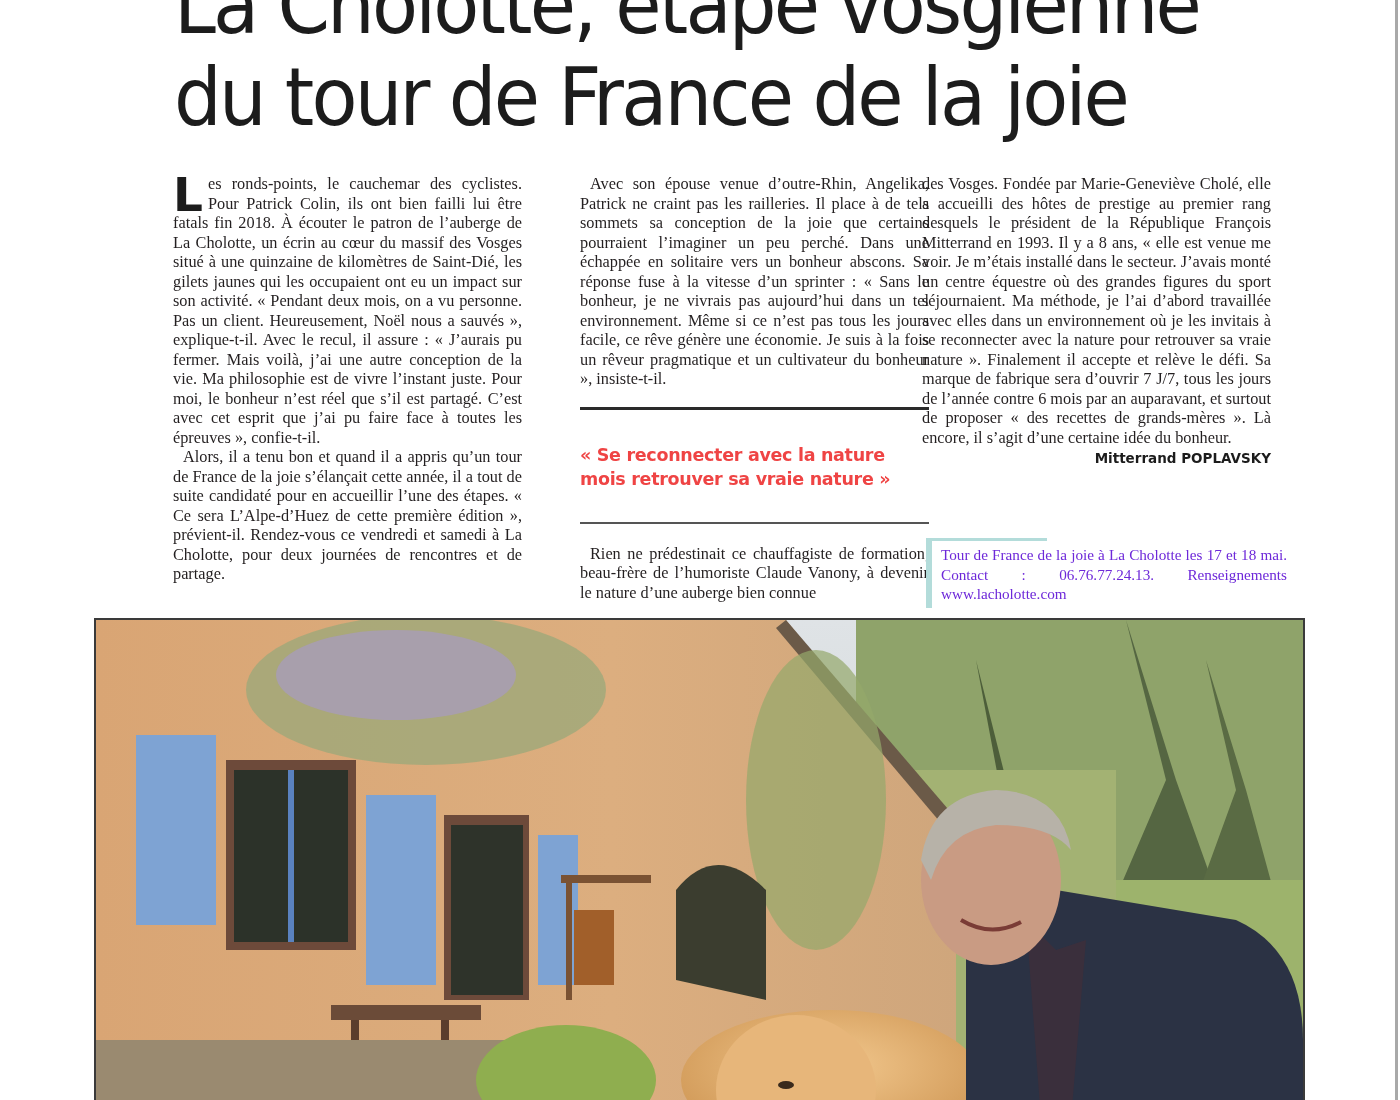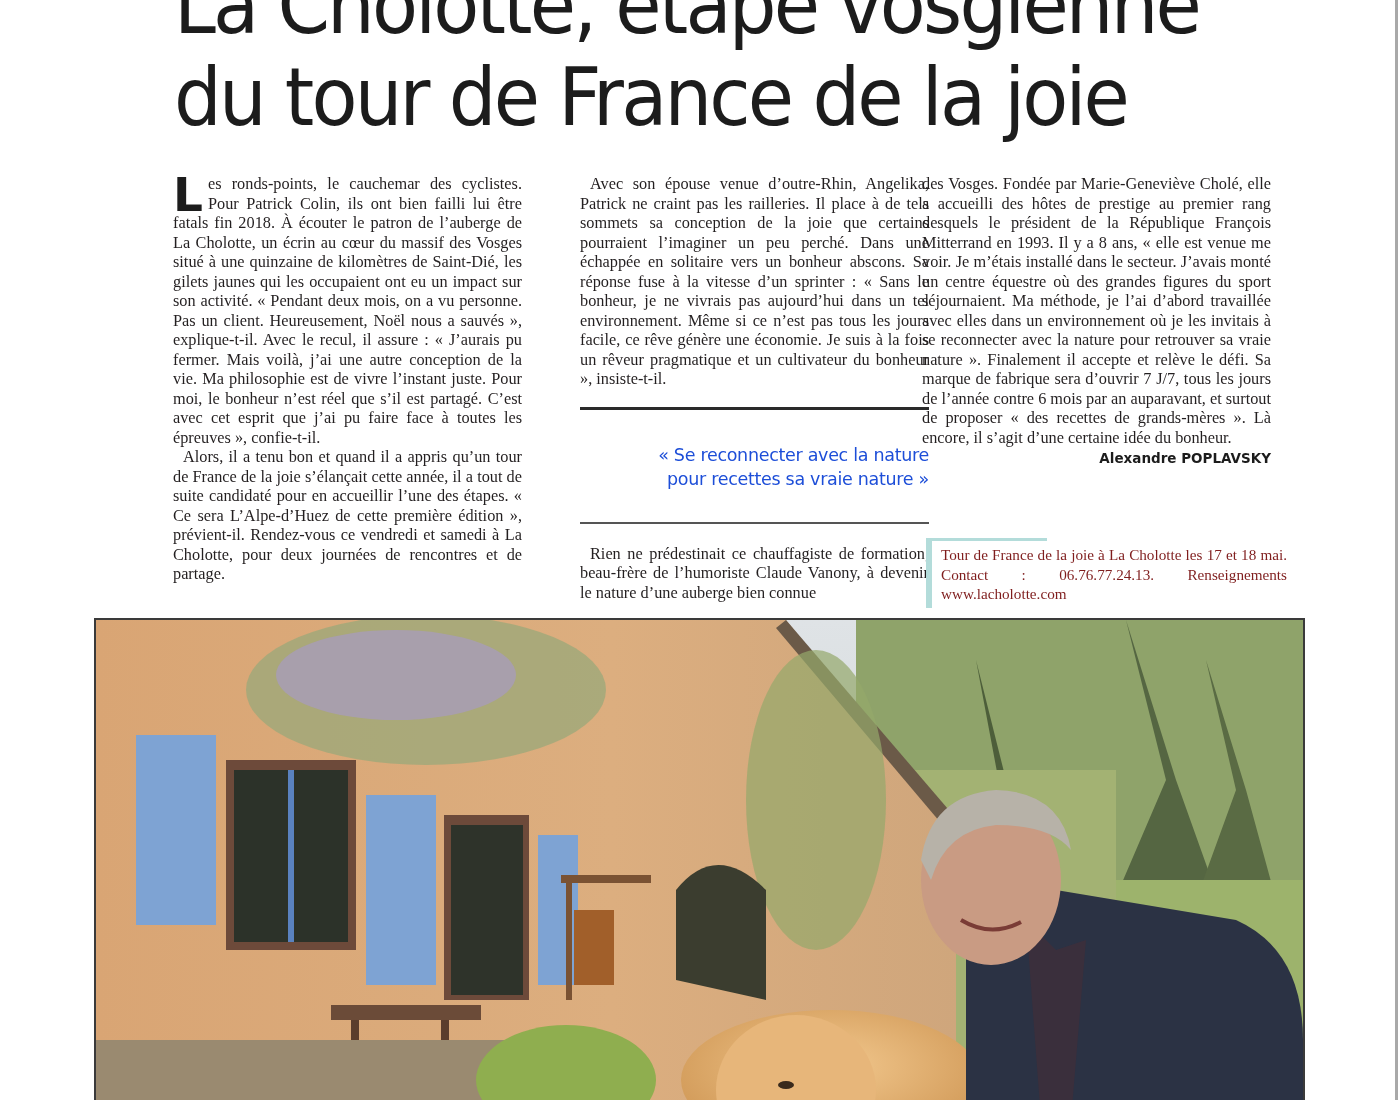--- a/index.html
+++ b/index.html
@@ -71,25 +71,25 @@
       height: 3px;
       background: #2a2a2a;
       margin: 0;
     }
     .rule.thin {
       height: 2px;
       background: #555;
     }
     .pullquote {
       font-family: "DejaVu Sans", sans-serif;
-      font-weight: normal;
+      font-weight: bold;
       font-size: 17.5px;
       line-height: 24px;
-      color: #1d4ed8;
-      text-align: right;
+      color: #ef4444;
+      text-align: left;
       letter-spacing: -0.3px;
     }
     .byline {
       text-align: right;
       font-family: "DejaVu Sans", sans-serif;
       font-weight: bold;
       font-size: 13.5px;
       line-height: 18px;
       margin-top: 2px;
       color: #1c1c1c;
@@ -98,21 +98,21 @@
       position: absolute;
       left: 926px;
       top: 538px;
       width: 346px;
       border-left: 6px solid #b3dcda;
       border-top: 3px solid #b3dcda;
       padding: 4px 0 4px 9px;
       font-family: "Liberation Serif", serif;
       font-size: 15.2px;
       line-height: 19.5px;
-      color: #7f1d1d;
+      color: #6d28d9;
       text-align: justify;
     }
     .infobox .top-only {
       position: absolute;
       right: 0;
       top: -3px;
       width: 240px;
       height: 3px;
       background: #ffffff;
     }
@@ -144,29 +144,29 @@
       <span class="dropcap">L</span><span>es ronds-points, le cauchemar des cyclistes. Pour Patrick Colin, ils ont bien failli lui être fatals fin 2018. À écouter le patron de l’auberge de La Cholotte, un écrin au cœur du massif des Vosges situé à une quinzaine de kilomètres de Saint-Dié, les gilets jaunes qui les occupaient ont eu un impact sur son activité. « Pendant deux mois, on a vu personne. Pas un client. Heureusement, Noël nous a sauvés », explique-t-il. Avec le recul, il assure : « J’aurais pu fermer. Mais voilà, j’ai une autre conception de la vie. Ma philosophie est de vivre l’instant juste. Pour moi, le bonheur n’est réel que s’il est partagé. C’est avec cet esprit que j’ai pu faire face à toutes les épreuves », confie-t-il.</span>
     </p>
     <p class="indent">Alors, il a tenu bon et quand il a appris qu’un tour de France de la joie s’élançait cette année, il a tout de suite candidaté pour en accueillir l’une des étapes. « Ce sera L’Alpe-d’Huez de cette première édition », prévient-il. Rendez-vous ce vendredi et samedi à La Cholotte, pour deux journées de rencontres et de partage.</p>
   </div>
 
   <div class="col col2">
     <p class="indent">Avec son épouse venue d’outre-Rhin, Angelika, Patrick ne craint pas les railleries. Il place à de tels sommets sa conception de la joie que certains pourraient l’imaginer un peu perché. Dans une échappée en solitaire vers un bonheur abscons. Sa réponse fuse à la vitesse d’un sprinter : « Sans le bonheur, je ne vivrais pas aujourd’hui dans un tel environnement. Même si ce n’est pas tous les jours facile, ce rêve génère une économie. Je suis à la fois un rêveur pragmatique et un cultivateur du bonheur », insiste-t-il.</p>
     <div class="rule" style="margin-top:18px;"></div>
     <div class="pullquote" style="margin-top:33px;">
       <div>« Se reconnecter avec la nature</div>
-      <div>pour recettes sa vraie nature »</div>
+      <div>mois retrouver sa vraie nature »</div>
     </div>
     <div class="rule thin" style="margin-top:31px;"></div>
     <p class="indent" style="margin-top:20px;">Rien ne prédestinait ce chauffagiste de formation, beau-frère de l’humoriste Claude Vanony, à devenir le nature d’une auberge bien connue</p>
   </div>
 
   <div class="col col3">
     <p>des Vosges. Fondée par Marie-Geneviève Cholé, elle a accueilli des hôtes de prestige au premier rang desquels le président de la République François Mitterrand en 1993. Il y a 8 ans, « elle est venue me voir. Je m’étais installé dans le secteur. J’avais monté un centre équestre où des grandes figures du sport séjournaient. Ma méthode, je l’ai d’abord travaillée avec elles dans un environnement où je les invitais à se reconnecter avec la nature pour retrouver sa vraie nature ». Finalement il accepte et relève le défi. Sa marque de fabrique sera d’ouvrir 7 J/7, tous les jours de l’année contre 6 mois par an auparavant, et surtout de proposer « des recettes de grands-mères ». Là encore, il s’agit d’une certaine idée du bonheur.</p>
-    <div class="byline">Alexandre POPLAVSKY</div>
+    <div class="byline">Mitterrand POPLAVSKY</div>
   </div>
 
   <div class="infobox">
     <div class="top-only"></div>
     <span>Tour de France de la joie à La Cholotte les 17 et 18 mai. Contact : 06.76.77.24.13. Renseignements www.lacholotte.com</span>
   </div>
 
   <div class="photo">
     <svg width="1207" height="500" viewBox="0 0 1207 500">
       <defs>

